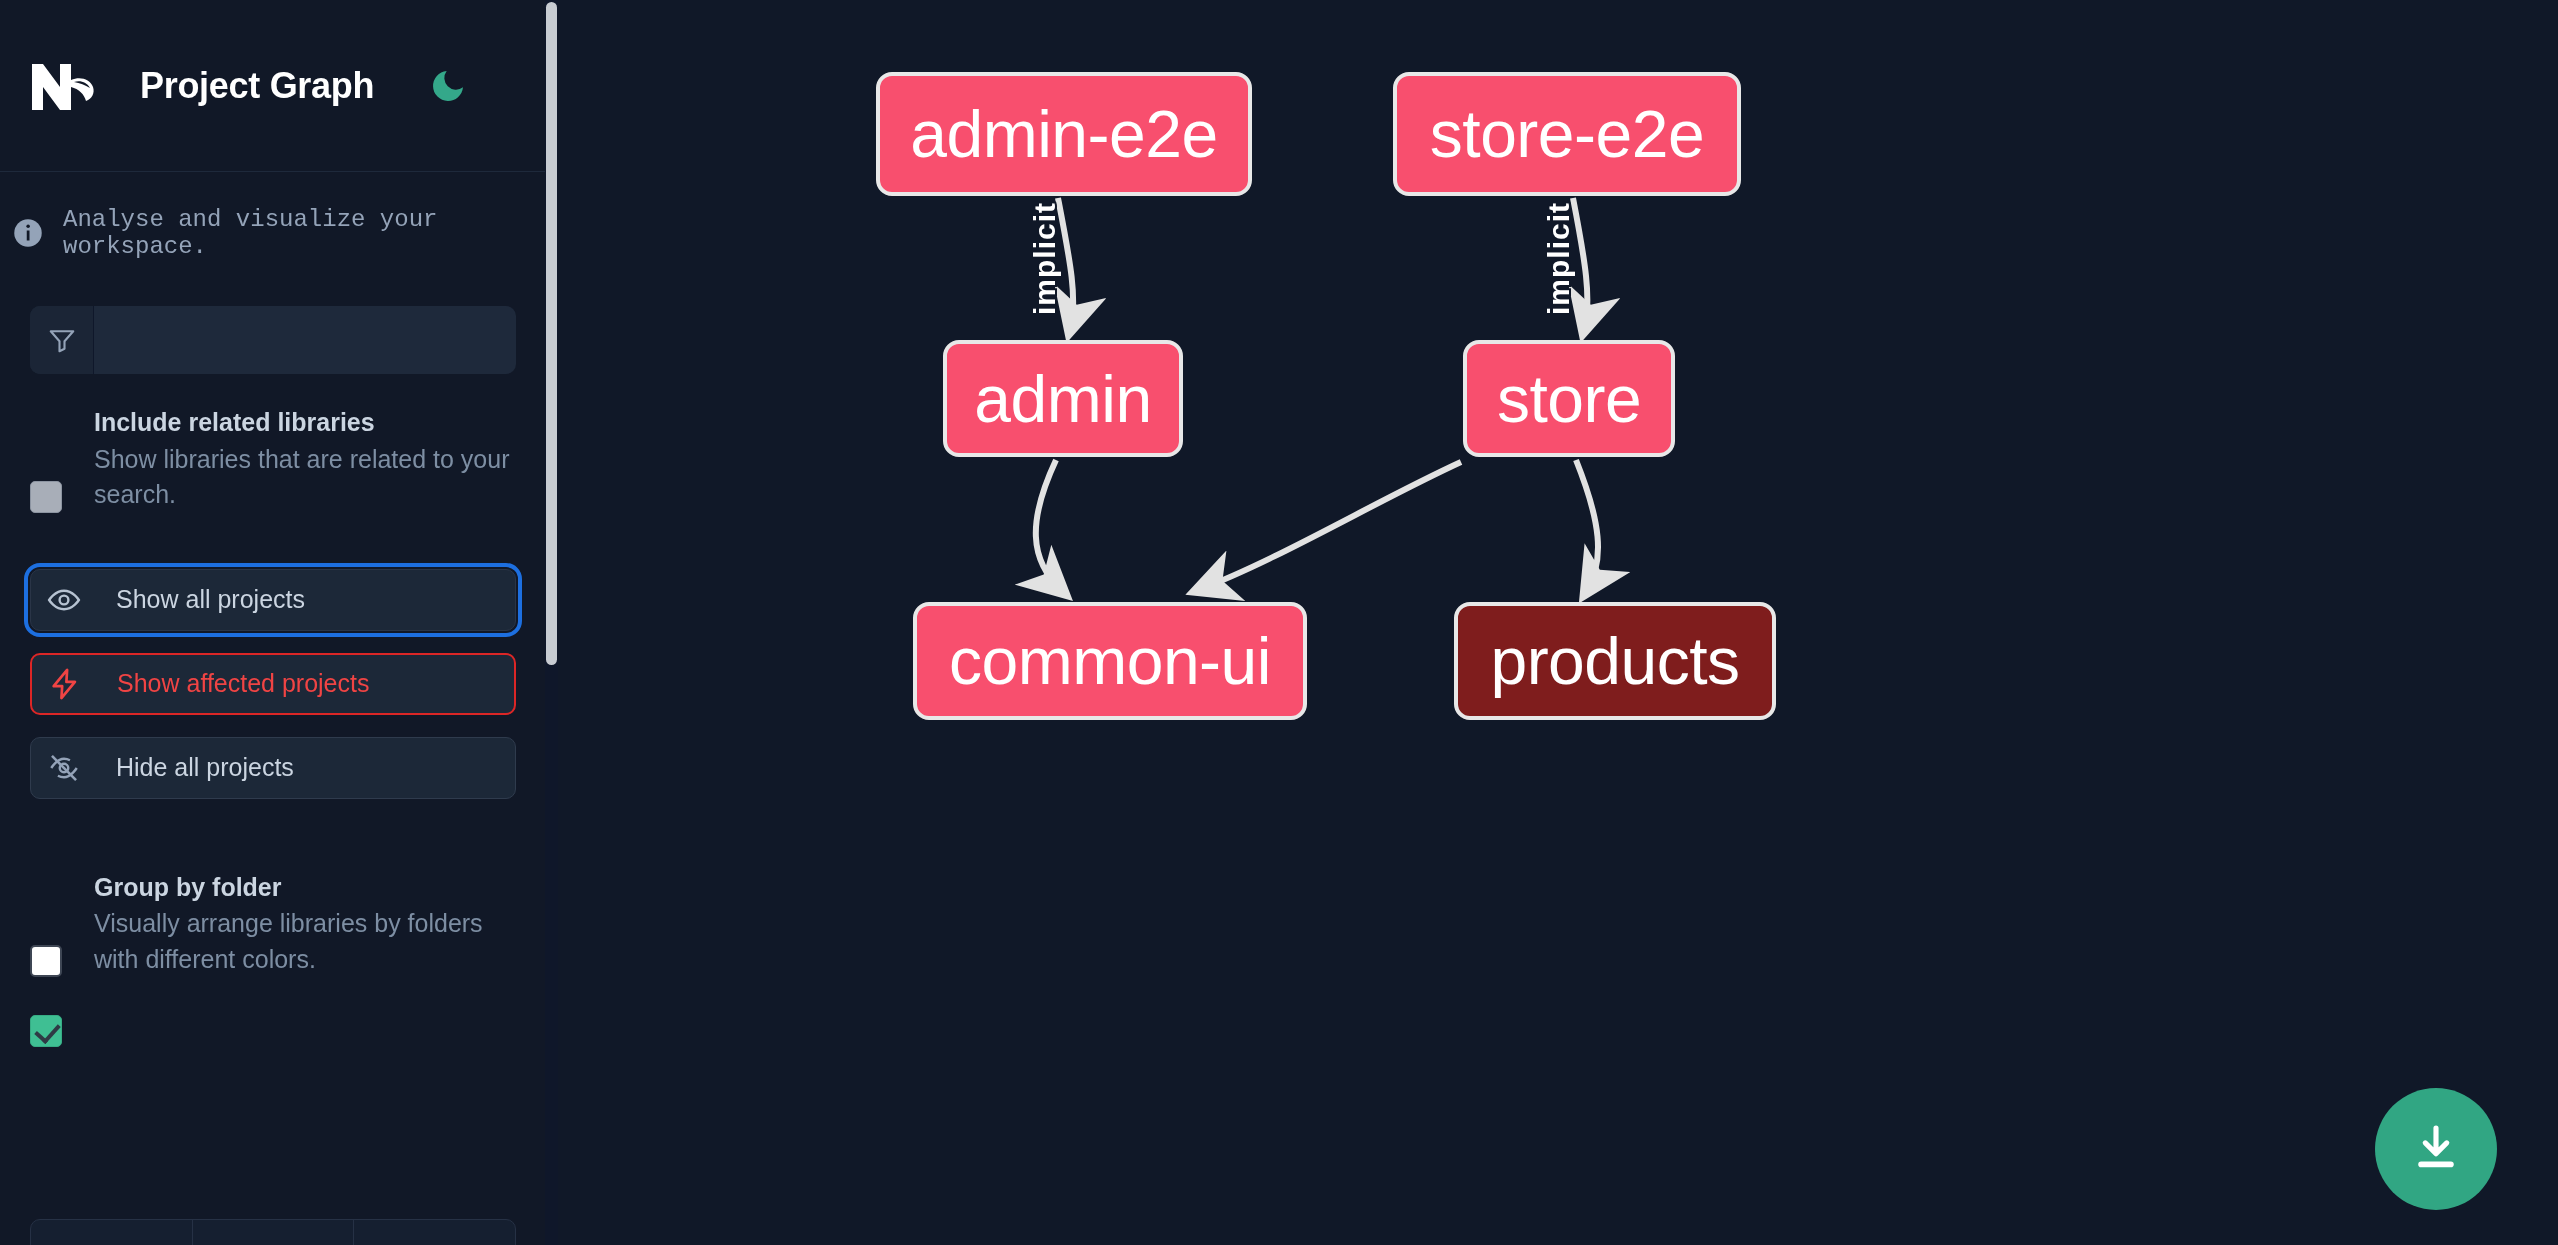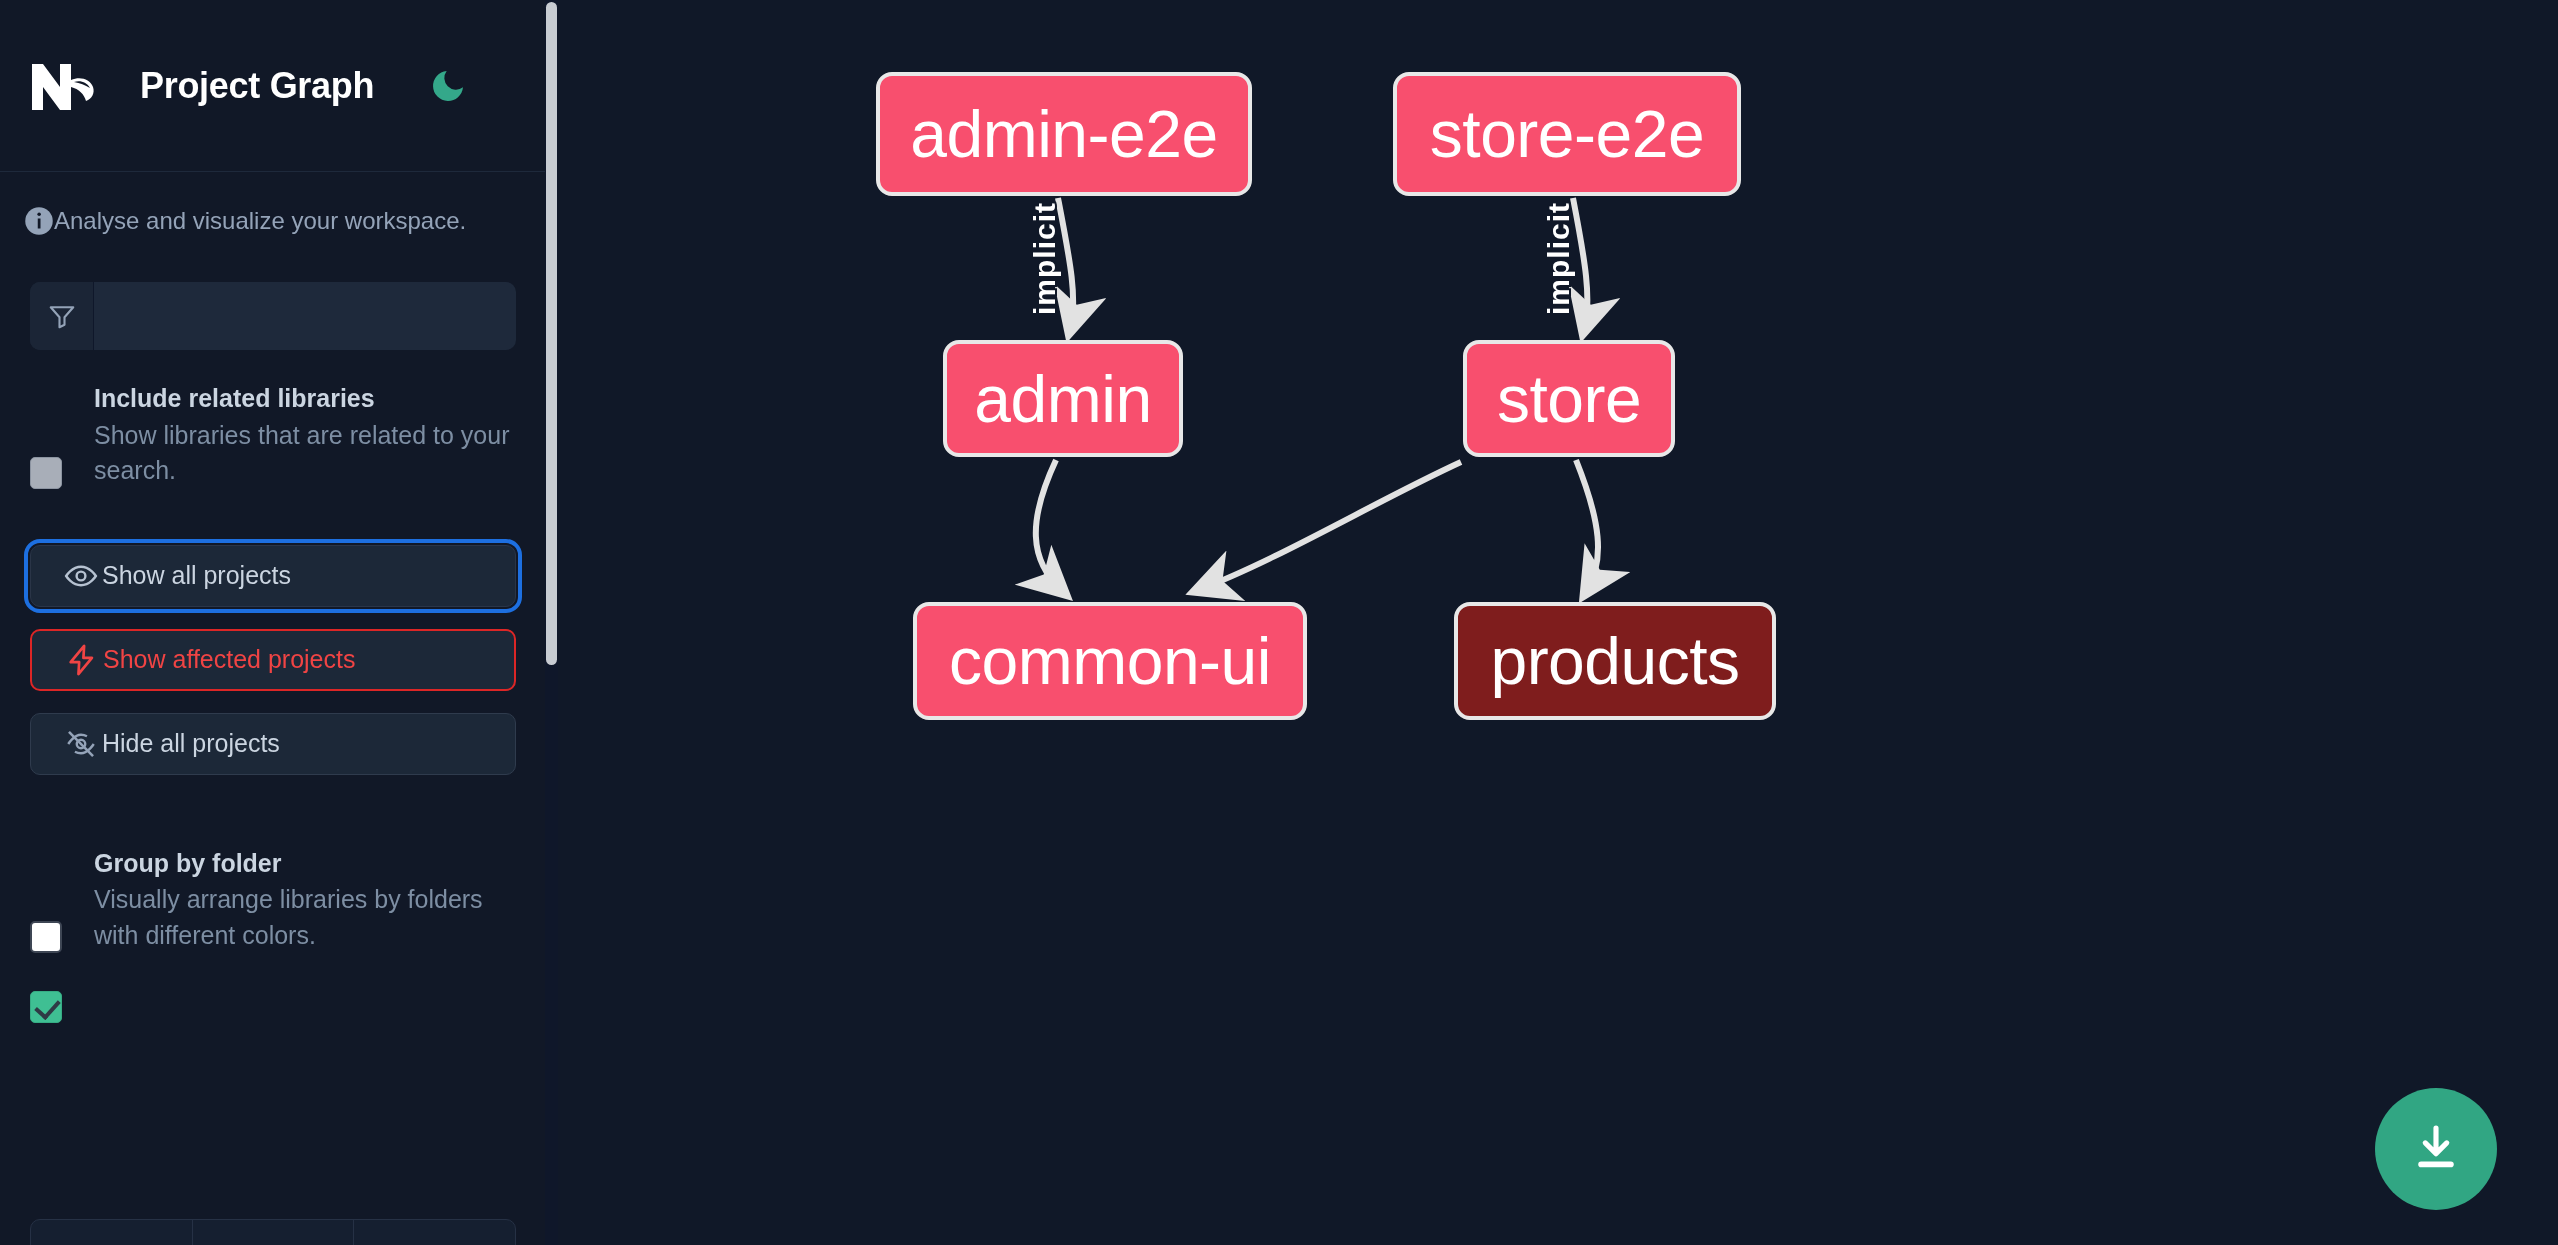--- a/index.html
+++ b/index.html
@@ -23,22 +23,23 @@
     padding-left:30px; gap:28px;
     border-bottom:1px solid #1E293B;
   }
   #nx-logo{ width:82px; height:52px; display:block; }
   #app-title{
     font-size:36px; font-weight:bold; color:#FFFFFF; letter-spacing:-0.3px;text-align:center;
   }
   #theme-toggle{ margin-left:26px; width:40px; height:40px; cursor:pointer; display:block; }
 
   #tagline-row{
-    display:flex; align-items:center; 
-    padding:34px 30px 0 24px;
+    display:flex; align-items:center; gap:20px;
+    padding:34px 30px 0 13px;
+    font-family:Liberation Mono, monospace;
   }
   #info-icon{ width:30px; height:30px; flex:0 0 30px; }
   #tagline{ font-size:24px; color:#94A3B8; }
 
   #filter-wrap{
     margin:46px 30px 0 30px; height:68px;
     display:flex; align-items:stretch;
     background:#1E293B; border-radius:10px; overflow:hidden;
   }
   #filter-icon-box{
@@ -65,21 +66,21 @@
     content:""; position:absolute; left:9px; top:3px;
     width:11px; height:19px; border:4px solid #2F3A45;
     border-top:0; border-left:0; transform:rotate(42deg);
   }
   .check-label{ font-size:25px; font-weight:bold; color:#CBD5E1; line-height:1.18; }
   .check-desc{ font-size:25px; color:#7D8EA3; line-height:1.42; margin-top:4px; max-width:420px; }
 
   #btn-group{ margin:56px 30px 0 30px; display:flex; flex-direction:column; gap:22px; }
   .gbtn{
     height:62px; border-radius:10px; background:#1C2838;
-    display:flex; align-items:center; gap:4px; padding-left:33px;
+    display:flex; align-items:center; gap:35px; padding-left:16px;
     font-size:25px; cursor:pointer; position:relative;
     border:1px solid #2A3547;
   }
   .gbtn .gicon{ width:34px; height:34px; flex:0 0 34px; }
   #btn-show-all{ border:1px solid #2A3547; outline:4px solid #1D6FE0; outline-offset:2px; color:#CBD5E1; }
   #btn-show-affected{ border:2px solid #DC2626; color:#F04444; font-weight:normal; }
   #btn-hide-all{ border:1px solid #2F3B4D; color:#CBD5E1; }
 
   #sidebar-bottom-peek{
     position:absolute; left:30px; bottom:-14px; width:486px; height:40px;

